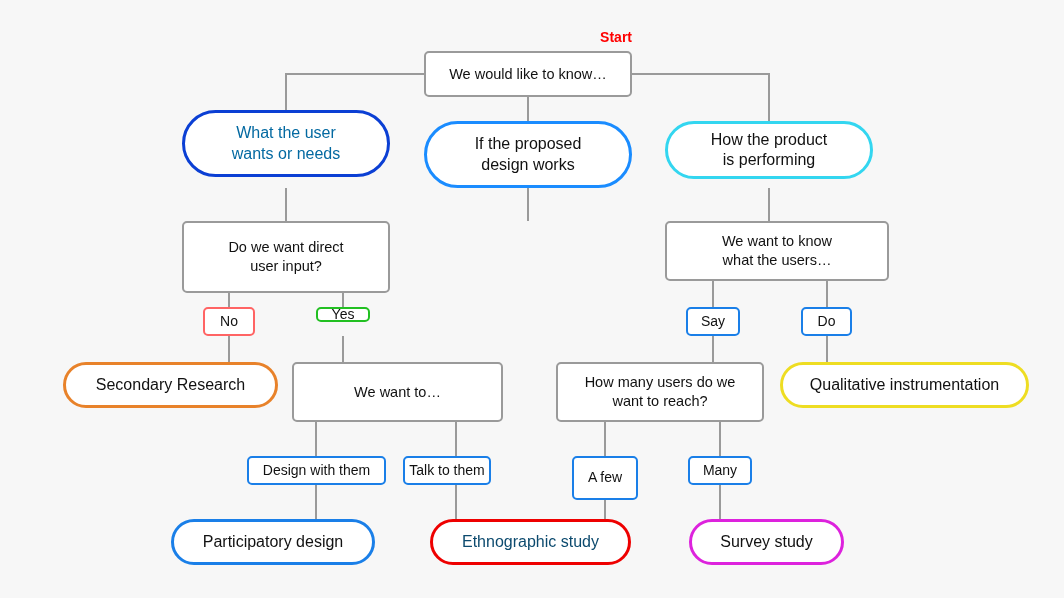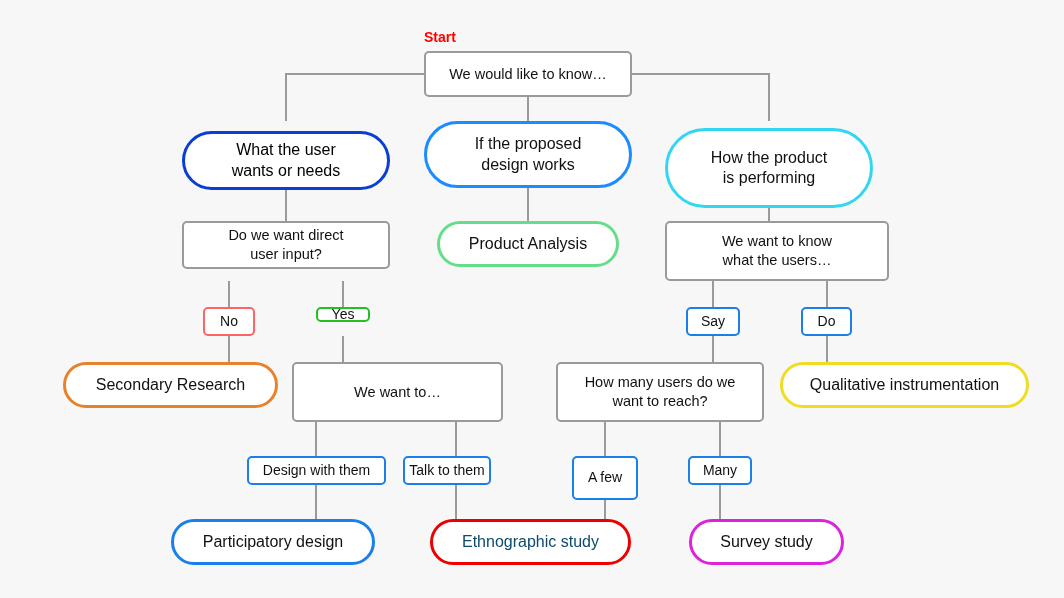--- a/index.html
+++ b/index.html
@@ -50,21 +50,21 @@
     border-width: 2px;
     border-style: solid;
     border-radius: 5px;
     font-size: 14px;
   }
   .start-label {
     position: absolute;
     color: #ff0000;
     font-size: 14px;
     font-weight: bold;
-    text-align: left;
+    text-align: right;
     font-family: "Liberation Sans", sans-serif;
   }
 </style>
 </head>
 <body>
 
 <div id="canvas" style="background: rgb(247, 247, 247);">
   <svg id="edges" viewBox="0 0 1064 598" xmlns="http://www.w3.org/2000/svg">
       <polyline points="424,74 286,74 286,121" fill="none" stroke="#9a9a9a" stroke-width="2" stroke-linejoin="miter"></polyline>
       <polyline points="528,97 528,121" fill="none" stroke="#9a9a9a" stroke-width="2" stroke-linejoin="miter"></polyline>
@@ -84,29 +84,28 @@
       <polyline points="456,422 456,456" fill="none" stroke="#9a9a9a" stroke-width="2" stroke-linejoin="miter"></polyline>
       <polyline points="605,422 605,456" fill="none" stroke="#9a9a9a" stroke-width="2" stroke-linejoin="miter"></polyline>
       <polyline points="720,422 720,456" fill="none" stroke="#9a9a9a" stroke-width="2" stroke-linejoin="miter"></polyline>
       <polyline points="316,485 316,519" fill="none" stroke="#9a9a9a" stroke-width="2" stroke-linejoin="miter"></polyline>
       <polyline points="456,485 456,519" fill="none" stroke="#9a9a9a" stroke-width="2" stroke-linejoin="miter"></polyline>
       <polyline points="605,485 605,519" fill="none" stroke="#9a9a9a" stroke-width="2" stroke-linejoin="miter"></polyline>
       <polyline points="720,485 720,519" fill="none" stroke="#9a9a9a" stroke-width="2" stroke-linejoin="miter"></polyline>
     </svg>
   <div class="start-label" style="left: 424px; top: 29px; width: 208px; color: rgb(255, 0, 0);">Start</div>
 <div class="node n-rect" style="left: 424px; top: 51px; width: 208px; height: 46px; border-color: rgb(154, 154, 154); color: rgb(17, 17, 17);">We would like to know…</div>
-    <div class="node n-pill" style="left: 182px; top: 131px; width: 208px; height: 59px; border-color: rgb(11, 63, 212); color: #000000;">What the user
+    <div class="node n-pill" style="left: 182px; top: 110px; width: 208px; height: 67px; border-color: rgb(11, 63, 212); color: #0369a1;">What the user
 wants or needs</div>
     <div class="node n-pill" style="left: 424px; top: 121px; width: 208px; height: 67px; border-color: rgb(26, 140, 255); color: rgb(17, 17, 17);">If the proposed
 design works</div>
-    <div class="node n-pill" style="left: 665px; top: 128px; width: 208px; height: 80px; border-color: rgb(51, 214, 240); color: rgb(17, 17, 17);">How the product
+    <div class="node n-pill" style="left: 665px; top: 121px; width: 208px; height: 58px; border-color: rgb(51, 214, 240); color: rgb(17, 17, 17);">How the product
 is performing</div>
-    <div class="node n-rect" style="left: 182px; top: 221px; width: 208px; height: 48px; border-color: rgb(154, 154, 154); color: rgb(17, 17, 17);">Do we want direct
+    <div class="node n-rect" style="left: 182px; top: 221px; width: 208px; height: 72px; border-color: rgb(154, 154, 154); color: rgb(17, 17, 17);">Do we want direct
 user input?</div>
-    <div class="node n-pill" style="left: 437px; top: 221px; width: 182px; height: 46px; border-color: rgb(102, 221, 136); color: rgb(17, 17, 17);">Product Analysis</div>
     <div class="node n-rect" style="left: 665px; top: 221px; width: 224px; height: 60px; border-color: rgb(154, 154, 154); color: rgb(17, 17, 17);">We want to know
 what the users…</div>
     <div class="node n-chip" style="left: 203px; top: 307px; width: 52px; height: 29px; border-color: rgb(255, 100, 100); color: rgb(17, 17, 17);">No</div>
     <div class="node n-chip" style="left: 316px; top: 307px; width: 54px; height: 15px; border-color: rgb(34, 192, 34); color: rgb(17, 17, 17);">Yes</div>
     <div class="node n-chip" style="left: 686px; top: 307px; width: 54px; height: 29px; border-color: rgb(26, 127, 232); color: rgb(17, 17, 17);">Say</div>
     <div class="node n-chip" style="left: 801px; top: 307px; width: 51px; height: 29px; border-color: rgb(26, 127, 232); color: rgb(17, 17, 17);">Do</div>
     <div class="node n-pill" style="left: 63px; top: 362px; width: 215px; height: 46px; border-color: rgb(232, 130, 42); color: rgb(17, 17, 17);">Secondary Research</div>
     <div class="node n-rect" style="left: 292px; top: 362px; width: 211px; height: 60px; border-color: rgb(154, 154, 154); color: rgb(17, 17, 17);">We want to…</div>
     <div class="node n-rect" style="left: 556px; top: 362px; width: 208px; height: 60px; border-color: rgb(154, 154, 154); color: rgb(17, 17, 17);">How many users do we
 want to reach?</div>

